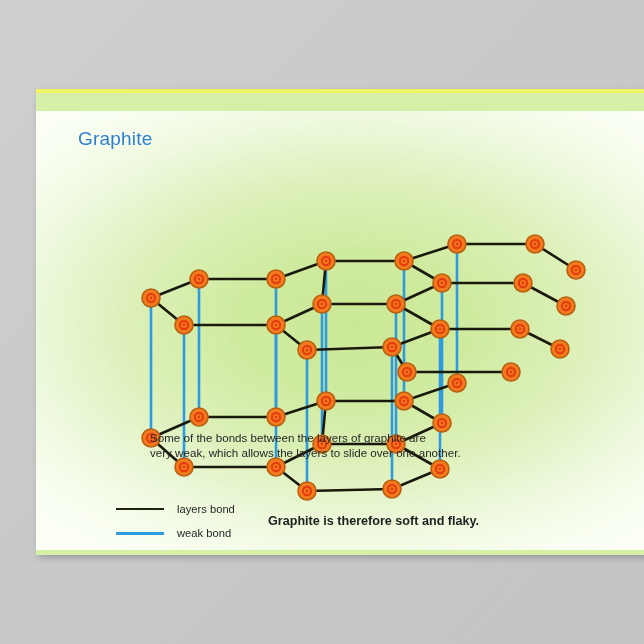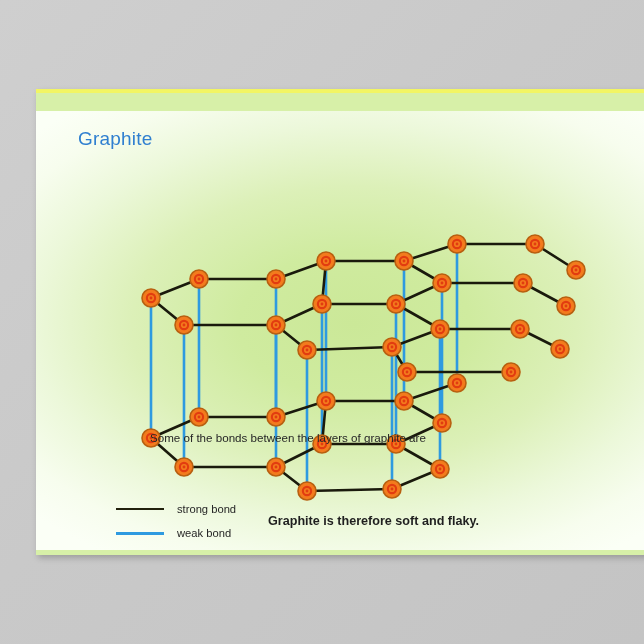--- a/index.html
+++ b/index.html
@@ -374,26 +374,27 @@
       </g>
       <g>
         <circle cx="404" cy="380" r="9" fill="#f37b1d" stroke="#b85f10" stroke-width="1.6"></circle>
         <circle cx="404" cy="380" r="4.140000000000001" fill="none" stroke="#e23c10" stroke-width="2.1"></circle>
         <circle cx="404" cy="380" r="1.44" fill="#e23c10"></circle>
       </g>
     </svg>
 
   <div id="caption">
     <div>Some of the bonds between the layers of graphite are</div>
+    <div>very weak, which allows the layers to slide over one another.</div>
   </div>
 
   <div id="legend">
     <div class="legend-row">
       <span class="legend-swatch strong"></span>
-      <span>strong bond</span>
+      <span>layers bond</span>
     </div>
     <div class="legend-row">
       <span class="legend-swatch weak"></span>
       <span>weak bond</span>
     </div>
   </div>
 
   <div id="conclusion">Graphite is therefore soft and flaky.</div>
 
 </div>

